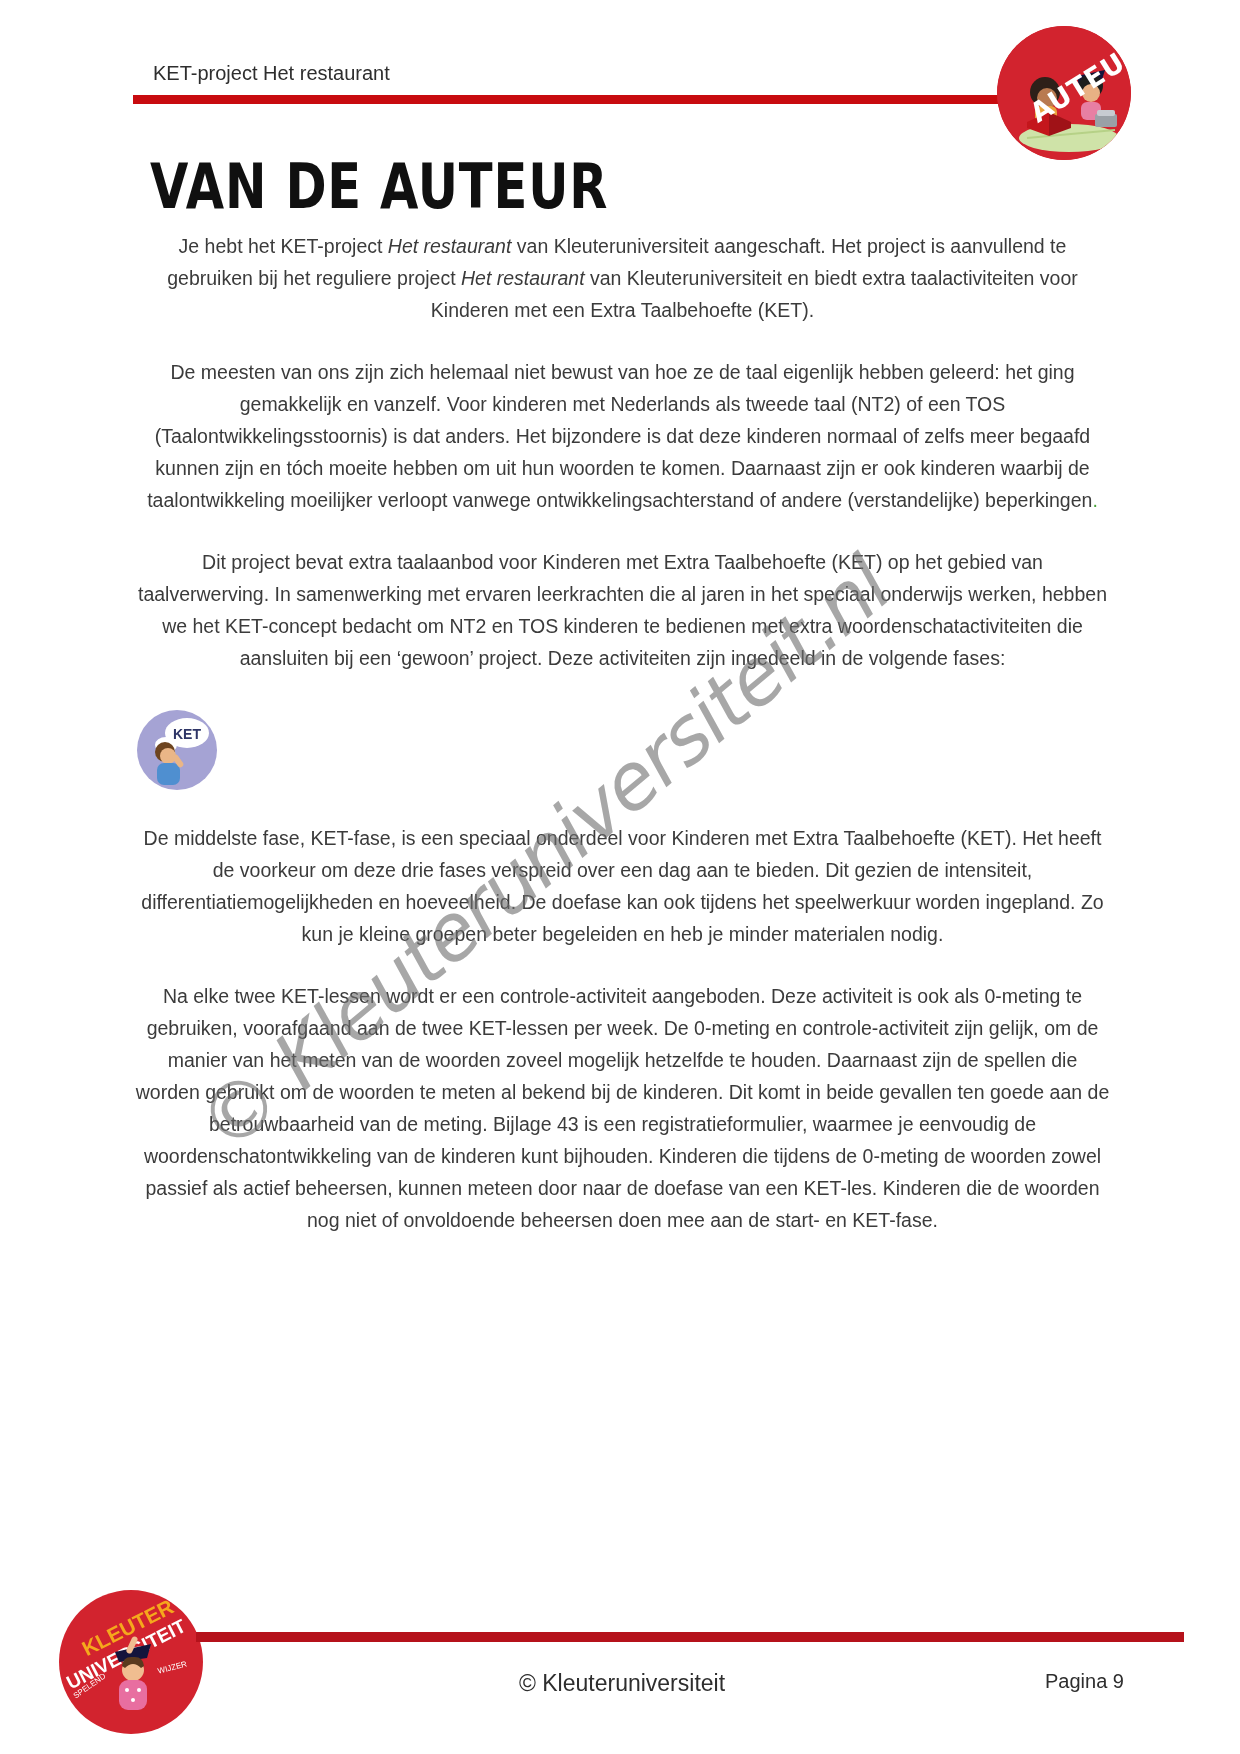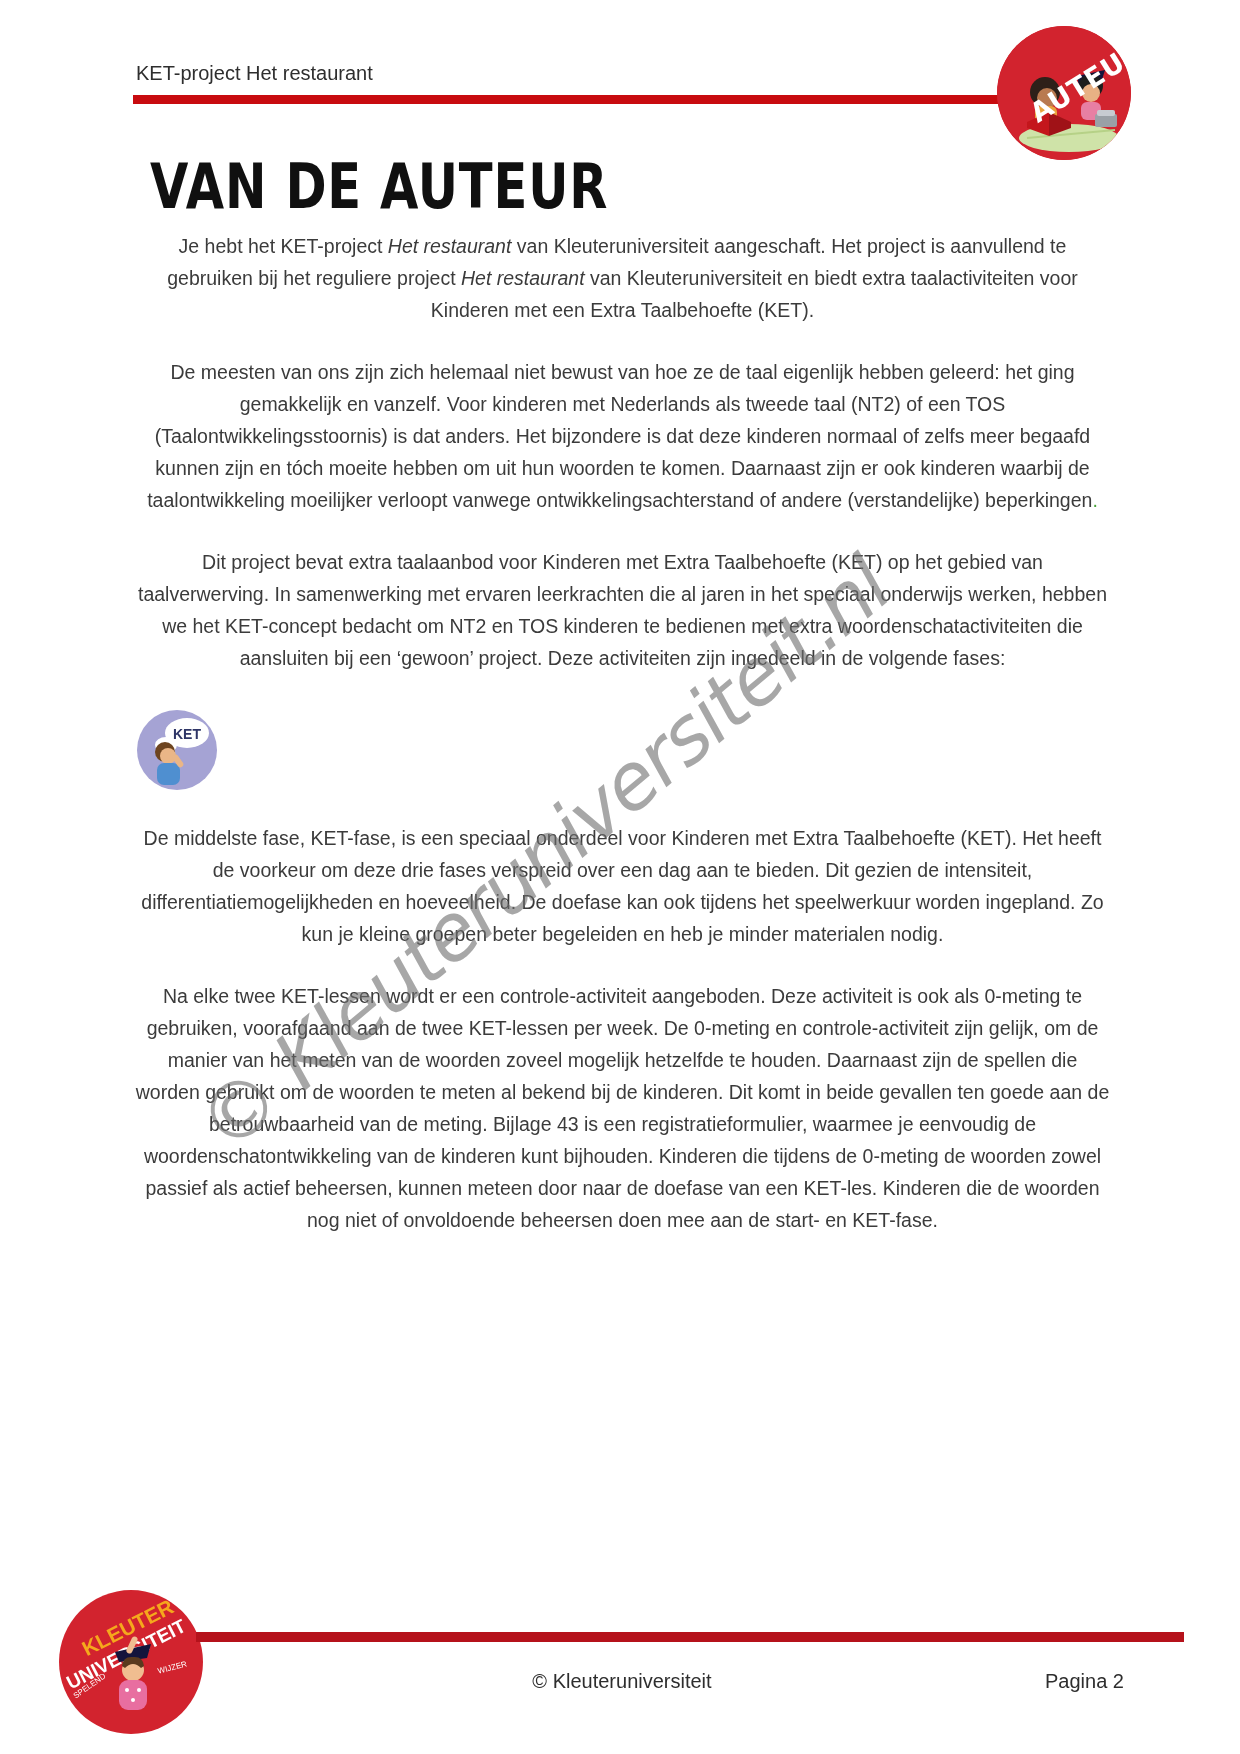--- a/index.html
+++ b/index.html
@@ -2,21 +2,21 @@
 <html><head>
 <meta charset="utf-8">
 <style>
   html,body{margin:0;padding:0;background:#ffffff;}
   .page{
     position:relative;width:1240px;height:1754px;background:#ffffff;
     font-family:"Liberation Sans",sans-serif;color:#3b3b3b;overflow:hidden;
   }
   
   .header-title{
-    position:absolute;left:136px;top:62px;font-size:20px;color:#2e2e2e;
+    position:absolute;left:153px;top:62px;font-size:20px;color:#2e2e2e;
   }
   .header-rule{
     position:absolute;left:133px;top:95px;width:978px;height:9px;background:#c80b0f;
   }
   .badge{
     position:absolute;left:997px;top:26px;width:134px;height:134px;border-radius:50%;
     background:#d2232e;overflow:hidden;
   }
   .badge-label{
     position:absolute;left:26px;top:40px;transform:rotate(-32deg);
@@ -48,21 +48,21 @@
     font-family:"DejaVu Sans",sans-serif;font-style:italic;
     font-size:78px;letter-spacing:-2px;color:#6e6e6e;opacity:0.6;white-space:nowrap;
   }
   
   .footer-rule{
     position:absolute;left:196px;top:1632px;width:988px;height:10px;background:#b5121b;
   }
   .footer-logo{position:absolute;left:57px;top:1588px;width:148px;height:148px;}
   .footer-copy{
     position:absolute;left:133px;top:1670px;width:978px;text-align:center;
-    font-size:20px;color:#2e2e2e;
+    font-size:23px;color:#2e2e2e;
   }
   .footer-page{
     position:absolute;right:116px;top:1670px;font-size:20px;color:#2e2e2e;
   }
 </style>
 </head>
 <body>
 
 <div class="page">
 
@@ -136,15 +136,15 @@
       <circle cx="76" cy="82" r="11" fill="#f0bd90"></circle>
       <path d="M65 78 Q66 68 76 69 Q86 68 87 78 L84 80 Q76 72 68 80 Z" fill="#5a3a1e"></path>
       <rect x="62" y="92" width="28" height="30" rx="9" fill="#e86ea0"></rect>
       <circle cx="70" cy="102" r="2" fill="#ffffff"></circle>
       <circle cx="82" cy="102" r="2" fill="#ffffff"></circle>
       <circle cx="76" cy="112" r="2" fill="#ffffff"></circle>
     </svg>
   </div>
   <div class="footer-rule"></div>
   <div class="footer-copy">© Kleuteruniversiteit</div>
-  <div class="footer-page">Pagina 2</div>
+  <div class="footer-page">Pagina 9</div>
 
 </div>
 
 </body></html>

